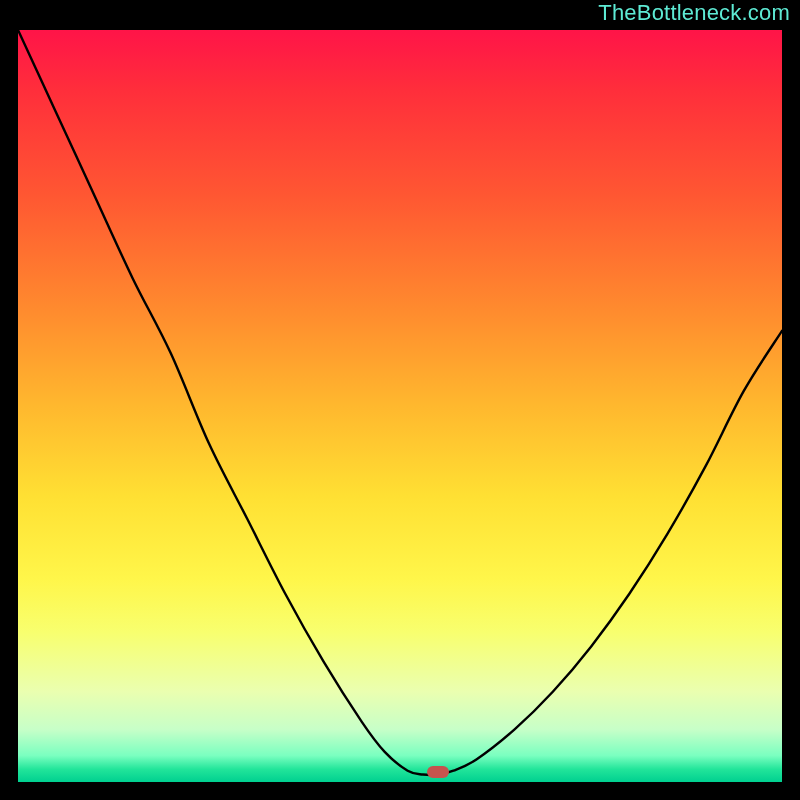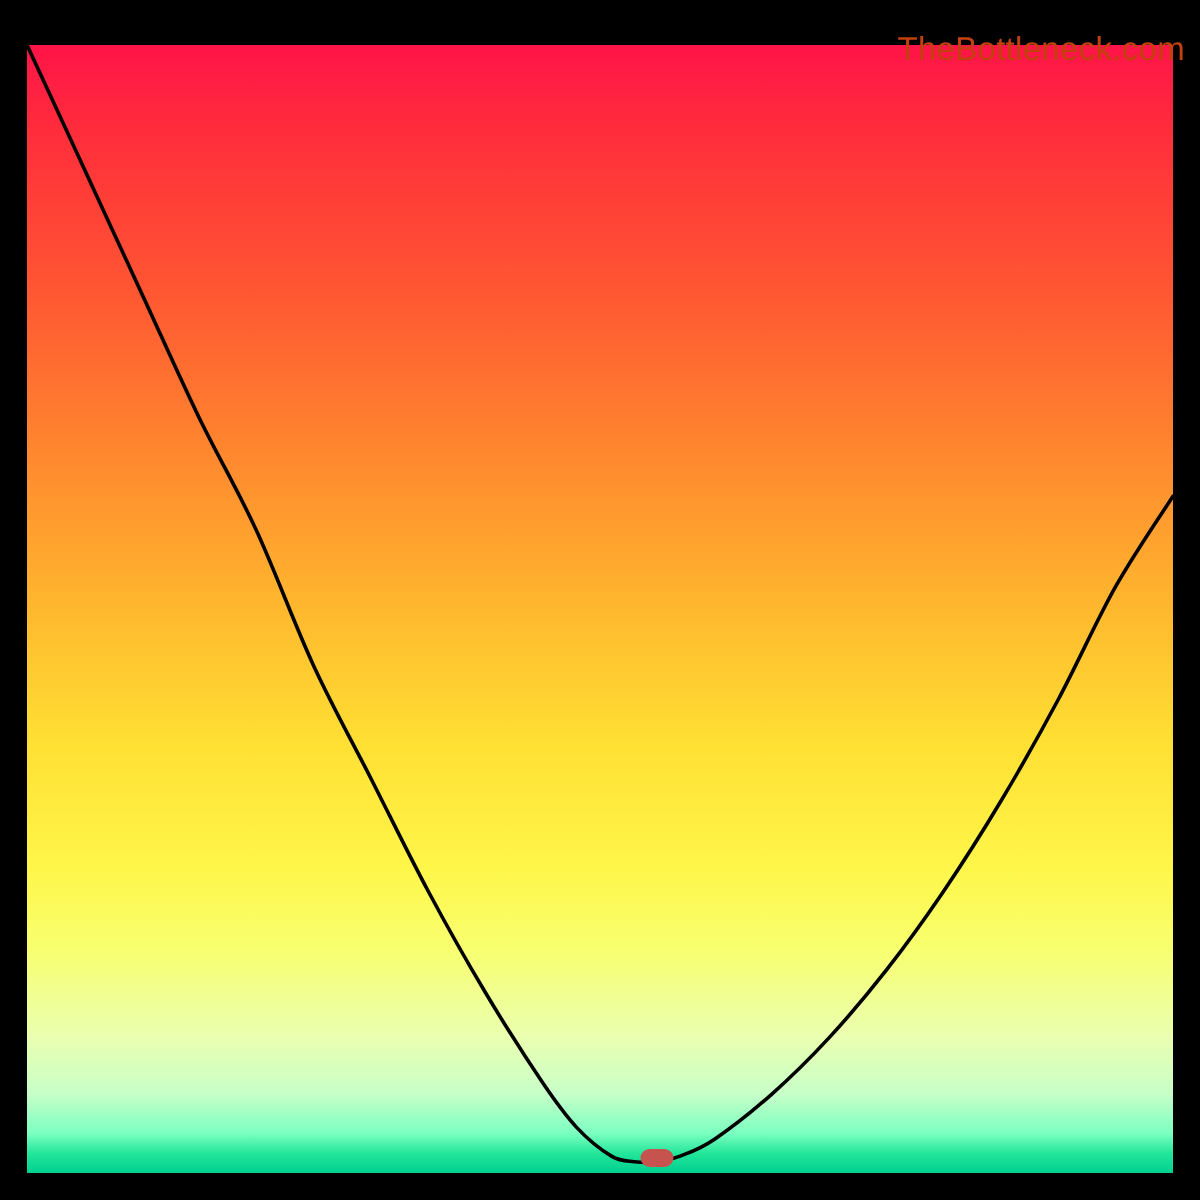--- a/index.html
+++ b/index.html
@@ -10,23 +10,23 @@
     background: #000000;
     overflow: hidden;
   }
   .container {
     position: relative;
     width: 800px;
     height: 800px;
   }
   .watermark {
     position: absolute;
-    top: 20px;
+    top: 0;
     right: 10px;
-    color: #c2410c;
+    color: #5eead4;
     font-family: Arial, Helvetica, sans-serif;
     font-size: 22px;
     font-weight: 500;
     letter-spacing: 0.2px;
     z-index: 10;
   }
   .plot-area {
     position: absolute;
     left: 18px;
     top: 30px;

